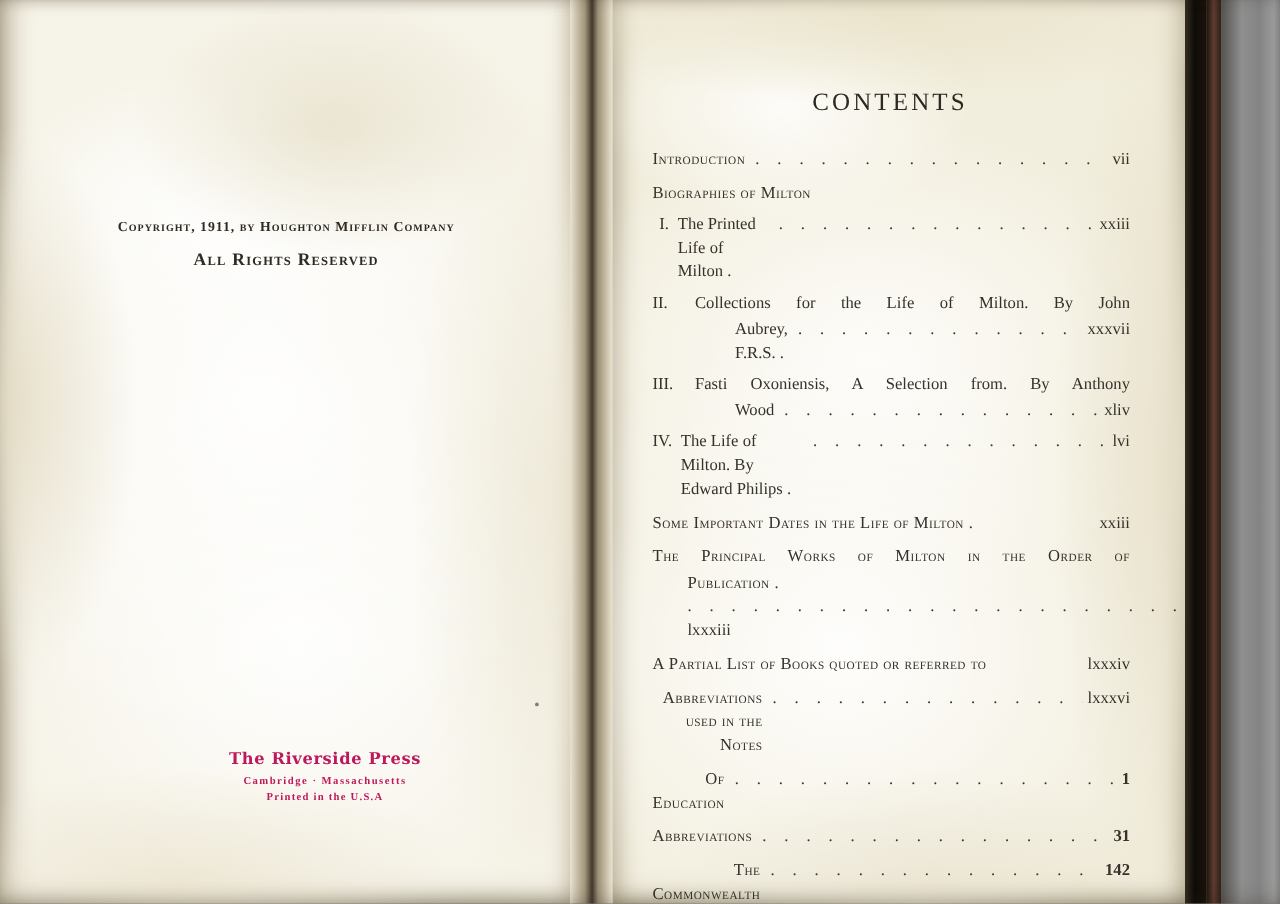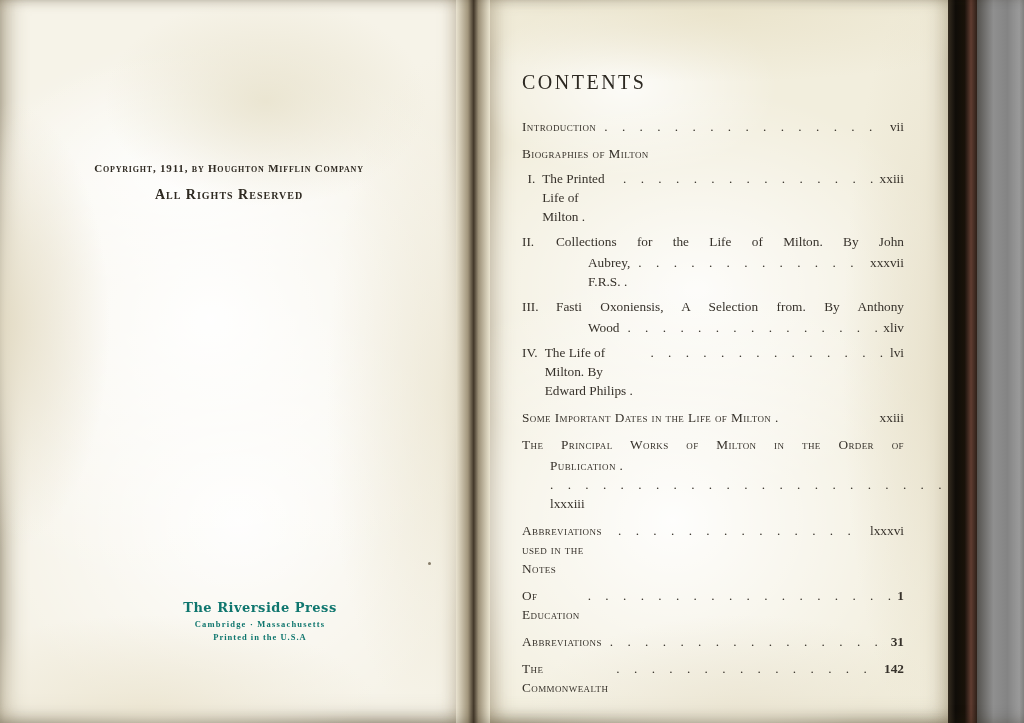--- a/index.html
+++ b/index.html
@@ -48,35 +48,35 @@
   }
   
   .spine-black { position:absolute; top:0; left:948px; width:17px; height:723px;
     background:linear-gradient(90deg,#352c20,#0f0c08 45%,#191209); }
   .spine-brown { position:absolute; top:0; left:965px; width:12px; height:723px;
     background:linear-gradient(90deg,#1c130d,#63VA3b30 50%,#2e2018);
     background:linear-gradient(90deg,#1c130d,#5f3c30 50%,#2e2018); }
   .backdrop { position:absolute; top:0; left:977px; width:47px; height:723px;
     background:linear-gradient(90deg,#55534f,#8f8f8f 35%,#848484 65%,#9c9c9c 90%,#8a8a8a); }
   
-  .copyright-block { position:absolute; top:162px; left:0; width:458px; text-align:center;
+  .copyright-block { position:absolute; top:176px; left:0; width:458px; text-align:center;
     color:#2f2a22; }
   .copyright-line { font-variant:small-caps; font-weight:bold; font-size:11px; letter-spacing:.8px; }
   .rights-line { margin-top:13px; font-variant:small-caps; font-weight:bold; font-size:14px; letter-spacing:1px; }
-  .imprint-block { position:absolute; top:600px; left:110px; width:300px; text-align:center; color:#0f766e; }
+  .imprint-block { position:absolute; top:600px; left:110px; width:300px; text-align:center; color:#be185d; }
   .imprint-press { font-family:"DejaVu Serif", serif; font-weight:bold; font-size:13px; letter-spacing:.5px; }
   .imprint-location { margin-top:4px; font-size:8.5px; font-weight:bold; letter-spacing:1.2px; }
   .imprint-printed { margin-top:3px; font-size:8.5px; font-weight:bold; letter-spacing:1px; }
   
-  .toc-title { position:absolute; top:71px; left:32px; width:380px; 
+  .toc-title { position:absolute; top:71px; left:32px; width:380px; text-align:center;
     font-size:20px; letter-spacing:2.5px; color:#2d2922; }
   .toc { position:absolute; top:117px; left:32px; width:382px; color:#36312a; font-size:13.3px; line-height:19px; }
   .row { display:flex; align-items:baseline; margin-top:8px; }
   .row:first-child { margin-top:0; }
-  .row.h .txt, .row.hc .txt { font-variant:small-caps; letter-spacing:.4px; }
+  .row.h .txt, .row.hc .txt { font-variant:small-caps; letter-spacing:.4px;text-align:right; }
   .row.n { margin-top:6px; }
   .row.nc { padding-left:66px; margin-top:2px; }
   .row.hc { padding-left:20px; margin-top:2px;flex-direction:column; }
   .row.j { display:block; text-align:justify; text-align-last:justify; }
   .num { display:inline-block; width:34px; text-align:right; padding-right:7px; box-sizing:border-box; }
   .dots { flex:1 1 auto; overflow:hidden; white-space:nowrap; margin:0 4px 0 8px; color:#3b362e; }
   .dots::after { content:". . . . . . . . . . . . . . . . . . . . . . . . . . . . . ."; word-spacing:11px; }
   .spacer { flex:1 1 auto; }
   .pg { text-align:left; white-space:nowrap; }
   .pg.bd { font-weight:bold; }
@@ -148,20 +148,25 @@
           <span class="spacer"></span>
           <span class="pg">xxiii</span>
         </div>
         <div class="row h j"><span class="txt">The Principal Works of Milton in the Order of</span></div>
         <div class="row hc">
           <span class="txt">Publication .</span>
           <span class="dots"></span>
           <span class="pg">lxxxiii</span>
         </div>
         <div class="row h">
+          <span class="txt">A Partial List of Books quoted or referred to</span>
+          <span class="spacer"></span>
+          <span class="pg">lxxxiv</span>
+        </div>
+        <div class="row h">
           <span class="txt">Abbreviations used in the Notes</span>
           <span class="dots"></span>
           <span class="pg">lxxxvi</span>
         </div>
         <div class="row h">
           <span class="txt">Of Education</span>
           <span class="dots"></span>
           <span class="pg bd">1</span>
         </div>
         <div class="row h">

